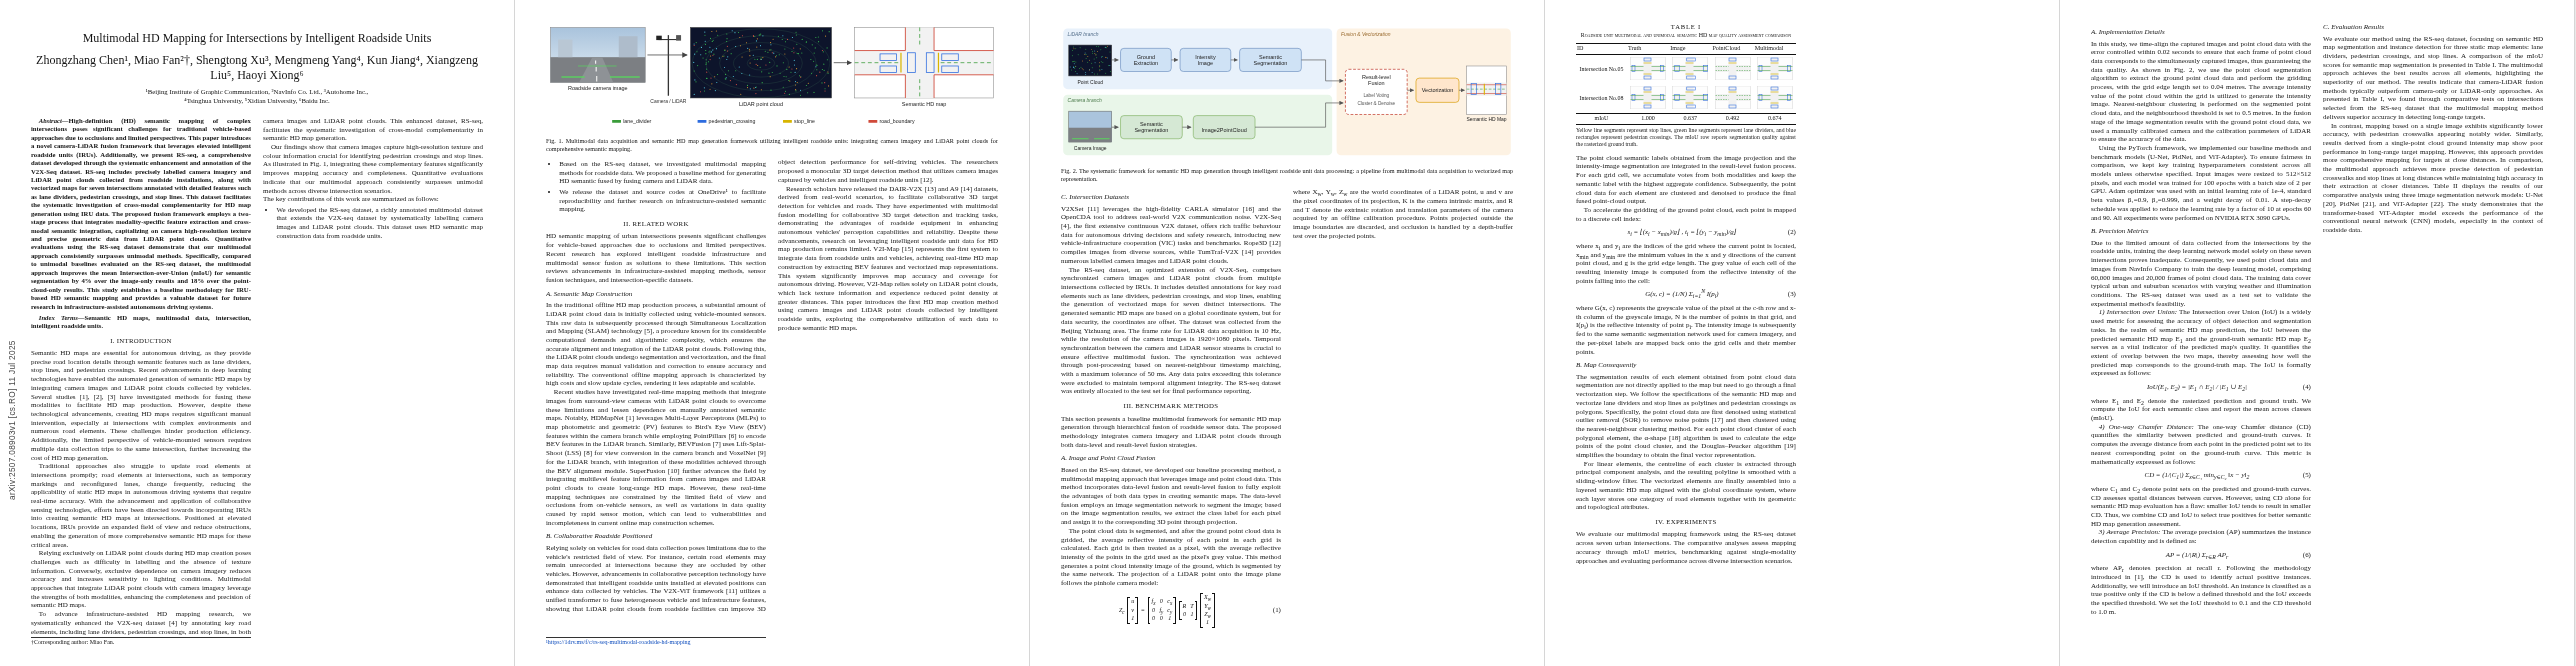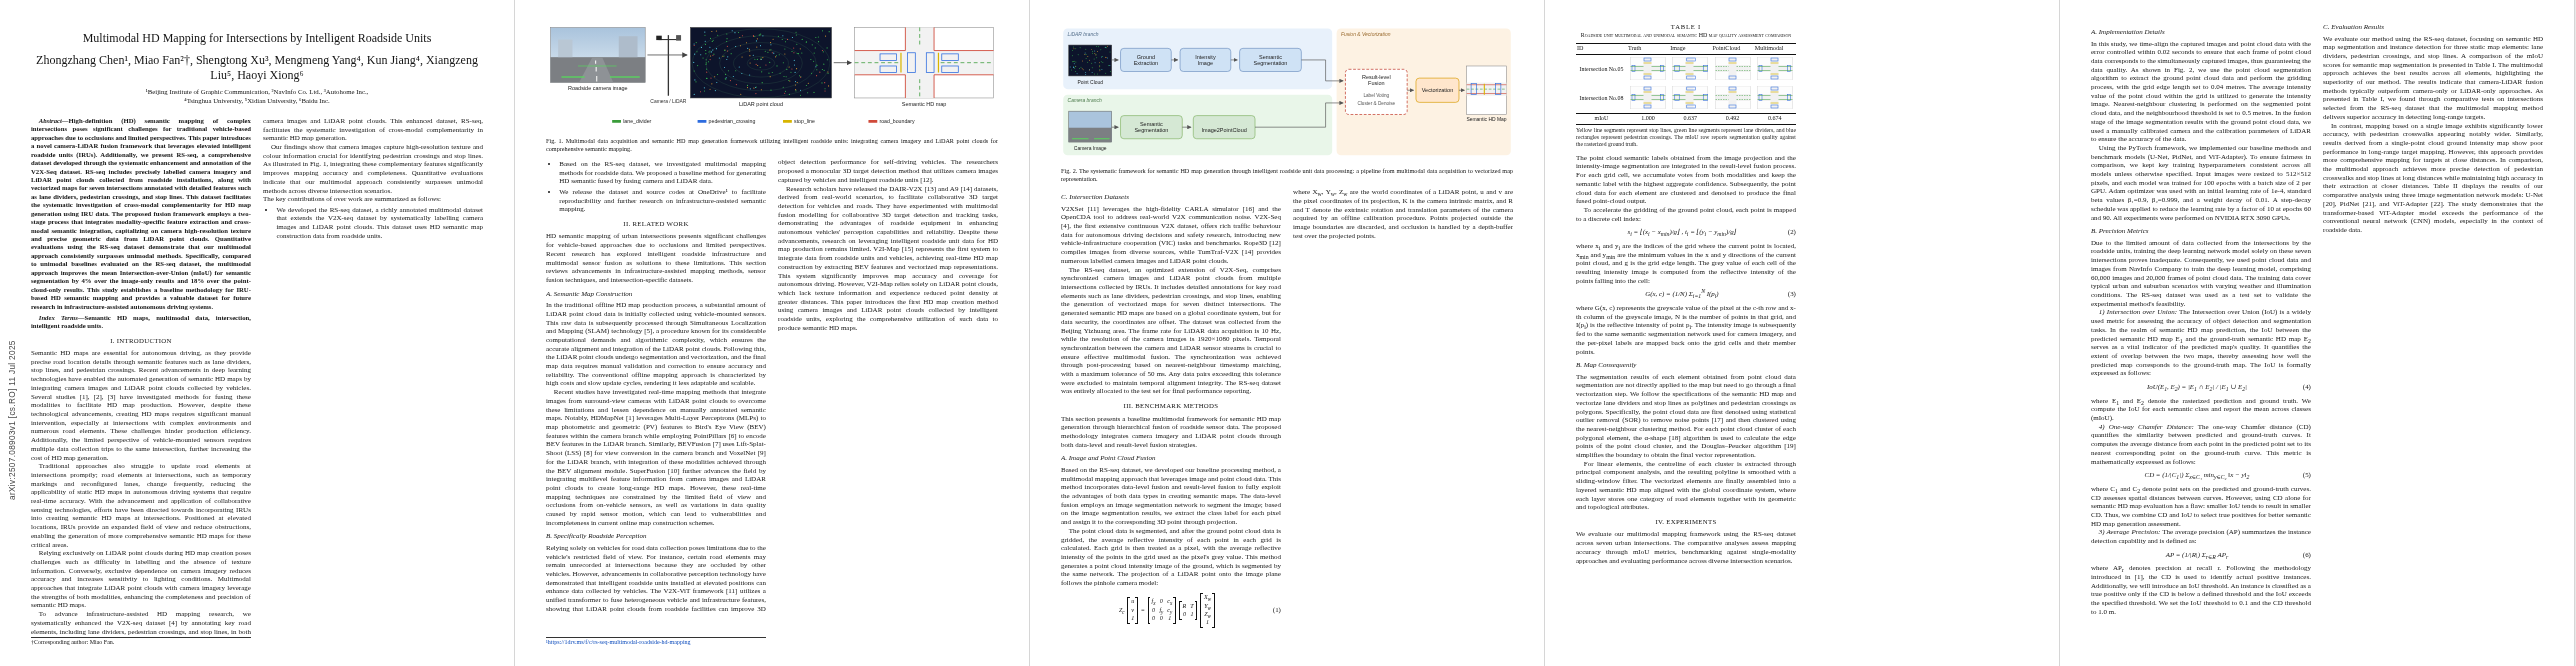--- a/index.html
+++ b/index.html
@@ -61,21 +61,21 @@
     </header>
     <div class="flow fh1">
         <p class="abstract"><span class="lbl">Abstract—</span>High-definition (HD) semantic mapping of complex intersections poses significant challenges for traditional vehicle-based approaches due to occlusions and limited perspectives. This paper introduces a novel camera-LiDAR fusion framework that leverages elevated intelligent roadside units (IRUs). Additionally, we present RS-seq, a comprehensive dataset developed through the systematic enhancement and annotation of the V2X-Seq dataset. RS-seq includes precisely labelled camera imagery and LiDAR point clouds collected from roadside installations, along with vectorized maps for seven intersections annotated with detailed features such as lane dividers, pedestrian crossings, and stop lines. This dataset facilitates the systematic investigation of cross-modal complementarity for HD map generation using IRU data. The proposed fusion framework employs a two-stage process that integrates modality-specific feature extraction and cross-modal semantic integration, capitalizing on camera high-resolution texture and precise geometric data from LiDAR point clouds. Quantitative evaluations using the RS-seq dataset demonstrate that our multimodal approach consistently surpasses unimodal methods. Specifically, compared to unimodal baselines evaluated on the RS-seq dataset, the multimodal approach improves the mean Intersection-over-Union (mIoU) for semantic segmentation by 4% over the image-only results and 18% over the point-cloud-only results. This study establishes a baseline methodology for IRU-based HD semantic mapping and provides a valuable dataset for future research in infrastructure-assisted autonomous driving systems.</p>
         <p class="terms"><span class="lbl">Index Terms—</span>Semantic HD maps, multimodal data, intersection, intelligent roadside units.</p>
         <div class="h1">I. INTRODUCTION</div>
         <p class="para noind">Semantic HD maps are essential for autonomous driving, as they provide precise road location details through semantic features such as lane dividers, stop lines, and pedestrian crossings. Recent advancements in deep learning technologies have enabled the automated generation of semantic HD maps by integrating camera images and LiDAR point clouds collected by vehicles. Several studies [1], [2], [3] have investigated methods for fusing these modalities to facilitate HD map production. However, despite these technological advancements, creating HD maps requires significant manual intervention, especially at intersections with complex environments and numerous road elements. These challenges hinder production efficiency. Additionally, the limited perspective of vehicle-mounted sensors requires multiple data collection trips to the same intersection, further increasing the cost of HD map generation.</p>
         <p class="para">Traditional approaches also struggle to update road elements at intersections promptly; road elements at intersections, such as temporary markings and reconfigured lanes, change frequently, reducing the applicability of static HD maps in autonomous driving systems that require real-time accuracy. With the advancement and application of collaborative sensing technologies, efforts have been directed towards incorporating IRUs into creating semantic HD maps at intersections. Positioned at elevated locations, IRUs provide an expanded field of view and reduce obstructions, enabling the generation of more comprehensive semantic HD maps for these critical areas.</p>
         <p class="para">Relying exclusively on LiDAR point clouds during HD map creation poses challenges such as difficulty in labelling and the absence of texture information. Conversely, exclusive dependence on camera imagery reduces accuracy and increases sensitivity to lighting conditions. Multimodal approaches that integrate LiDAR point clouds with camera imagery leverage the strengths of both modalities, enhancing the completeness and precision of semantic HD maps.</p>
         <p class="para">To advance infrastructure-assisted HD mapping research, we systematically enhanced the V2X-seq dataset [4] by annotating key road elements, including lane dividers, pedestrian crossings, and stop lines, in both camera images and LiDAR point clouds. This enhanced dataset, RS-seq, facilitates the systematic investigation of cross-modal complementarity in semantic HD map generation.</p>
         <p class="para">Our findings show that camera images capture high-resolution texture and colour information crucial for identifying pedestrian crossings and stop lines. As illustrated in Fig. 1, integrating these complementary features significantly improves mapping accuracy and completeness. Quantitative evaluations indicate that our multimodal approach consistently surpasses unimodal methods across diverse intersection scenarios.</p>
-        <p class="para noind">The key contributions of over work are summarized as follows:</p>
+        <p class="para noind">The key contributions of this work are summarized as follows:</p>
         <ul class="bullets">
           <li>We developed the RS-seq dataset, a richly annotated multimodal dataset that extends the V2X-seq dataset by systematically labelling camera images and LiDAR point clouds. This dataset uses HD semantic map construction data from roadside units.</li>
         </ul>
       </div>
     <div class="footnote">
       <span>†Corresponding author: Miao Fan.</span>
     </div>
   </div>
 
   <div class="page">
@@ -386,21 +386,21 @@
     <div class="flow fh2">
         <ul class="bullets">
           <li>Based on the RS-seq dataset, we investigated multimodal mapping methods for roadside data. We proposed a baseline method for generating HD semantic fused by fusing camera and LiDAR data.</li>
           <li>We release the dataset and source codes at OneDrive¹ to facilitate reproducibility and further research on infrastructure-assisted semantic mapping.</li>
         </ul>
         <div class="h1">II. RELATED WORK</div>
         <p class="para noind">HD semantic mapping of urban intersections presents significant challenges for vehicle-based approaches due to occlusions and limited perspectives. Recent research has explored intelligent roadside infrastructure and multimodal sensor fusion as solutions to these limitations. This section reviews advancements in infrastructure-assisted mapping methods, sensor fusion techniques, and intersection-specific datasets.</p>
         <div class="h2">A. Semantic Map Construction</div>
         <p class="para noind">In the traditional offline HD map production process, a substantial amount of LiDAR point cloud data is initially collected using vehicle-mounted sensors. This raw data is subsequently processed through Simultaneous Localization and Mapping (SLAM) technology [5], a procedure known for its considerable computational demands and algorithmic complexity, which ensures the accurate alignment and integration of the LiDAR point clouds. Following this, the LiDAR point clouds undergo segmentation and vectorization, and the final map data requires manual validation and correction to ensure accuracy and reliability. The conventional offline mapping approach is characterized by high costs and slow update cycles, rendering it less adaptable and scalable.</p>
         <p class="para">Recent studies have investigated real-time mapping methods that integrate images from surround-view cameras with LiDAR point clouds to overcome these limitations and lessen dependence on manually annotated semantic maps. Notably, HDMapNet [1] leverages Multi-Layer Perceptrons (MLPs) to map photometric and geometric (PV) features to Bird's Eye View (BEV) features within the camera branch while employing PointPillars [6] to encode BEV features in the LiDAR branch. Similarly, BEVFusion [7] uses Lift-Splat-Shoot (LSS) [8] for view conversion in the camera branch and VoxelNet [9] for the LiDAR branch, with integration of these modalities achieved through the BEV alignment module. SuperFusion [10] further advances the field by integrating multilevel feature information from camera images and LiDAR point clouds to create long-range HD maps. However, these real-time mapping techniques are constrained by the limited field of view and occlusions from on-vehicle sensors, as well as variations in data quality caused by rapid sensor motion, which can lead to vulnerabilities and incompleteness in current online map construction schemes.</p>
-        <div class="h2">B. Specifically Roadside Perception</div>
+        <div class="h2">B. Collaborative Roadside Positioned</div>
         <p class="para noind">Relying solely on vehicles for road data collection poses limitations due to the vehicle's restricted field of view. For instance, certain road elements may remain unrecorded at intersections because they are occluded by other vehicles. However, advancements in collaborative perception technology have demonstrated that intelligent roadside units installed at elevated positions can enhance data collected by vehicles. The V2X-ViT framework [11] utilizes a unified transformer to fuse heterogeneous vehicle and infrastructure features, showing that LiDAR point clouds from roadside facilities can improve 3D object detection performance for self-driving vehicles. The researchers proposed a monocular 3D target detection method that utilizes camera images captured by vehicles and intelligent roadside units [12].</p>
         <p class="para">Research scholars have released the DAIR-V2X [13] and A9 [14] datasets, derived from real-world scenarios, to facilitate collaborative 3D target detection for vehicles and roads. They have experimented with multimodal fusion modelling for collaborative 3D target detection and tracking tasks, demonstrating the advantages of roadside equipment in enhancing autonomous vehicles' perception capabilities and reliability. Despite these advancements, research on leveraging intelligent roadside unit data for HD map production remains limited. V2I-Map [15] represents the first system to integrate data from roadside units and vehicles, achieving real-time HD map construction by extracting BEV features and vectorized map representations. This system significantly improves map accuracy and coverage for autonomous driving. However, V2I-Map relies solely on LiDAR point clouds, which lack texture information and experience reduced point density at greater distances. This paper introduces the first HD map creation method using camera images and LiDAR point clouds collected by intelligent roadside units, exploring the comprehensive utilization of such data to produce semantic HD maps.</p>
       </div>
     <div class="footnote">
       <a href="#">¹https://1drv.ms/f/c/rs-seq-multimodal-roadside-hd-mapping</a>
     </div>
   </div>
 
   <div class="page">
     <figure>

